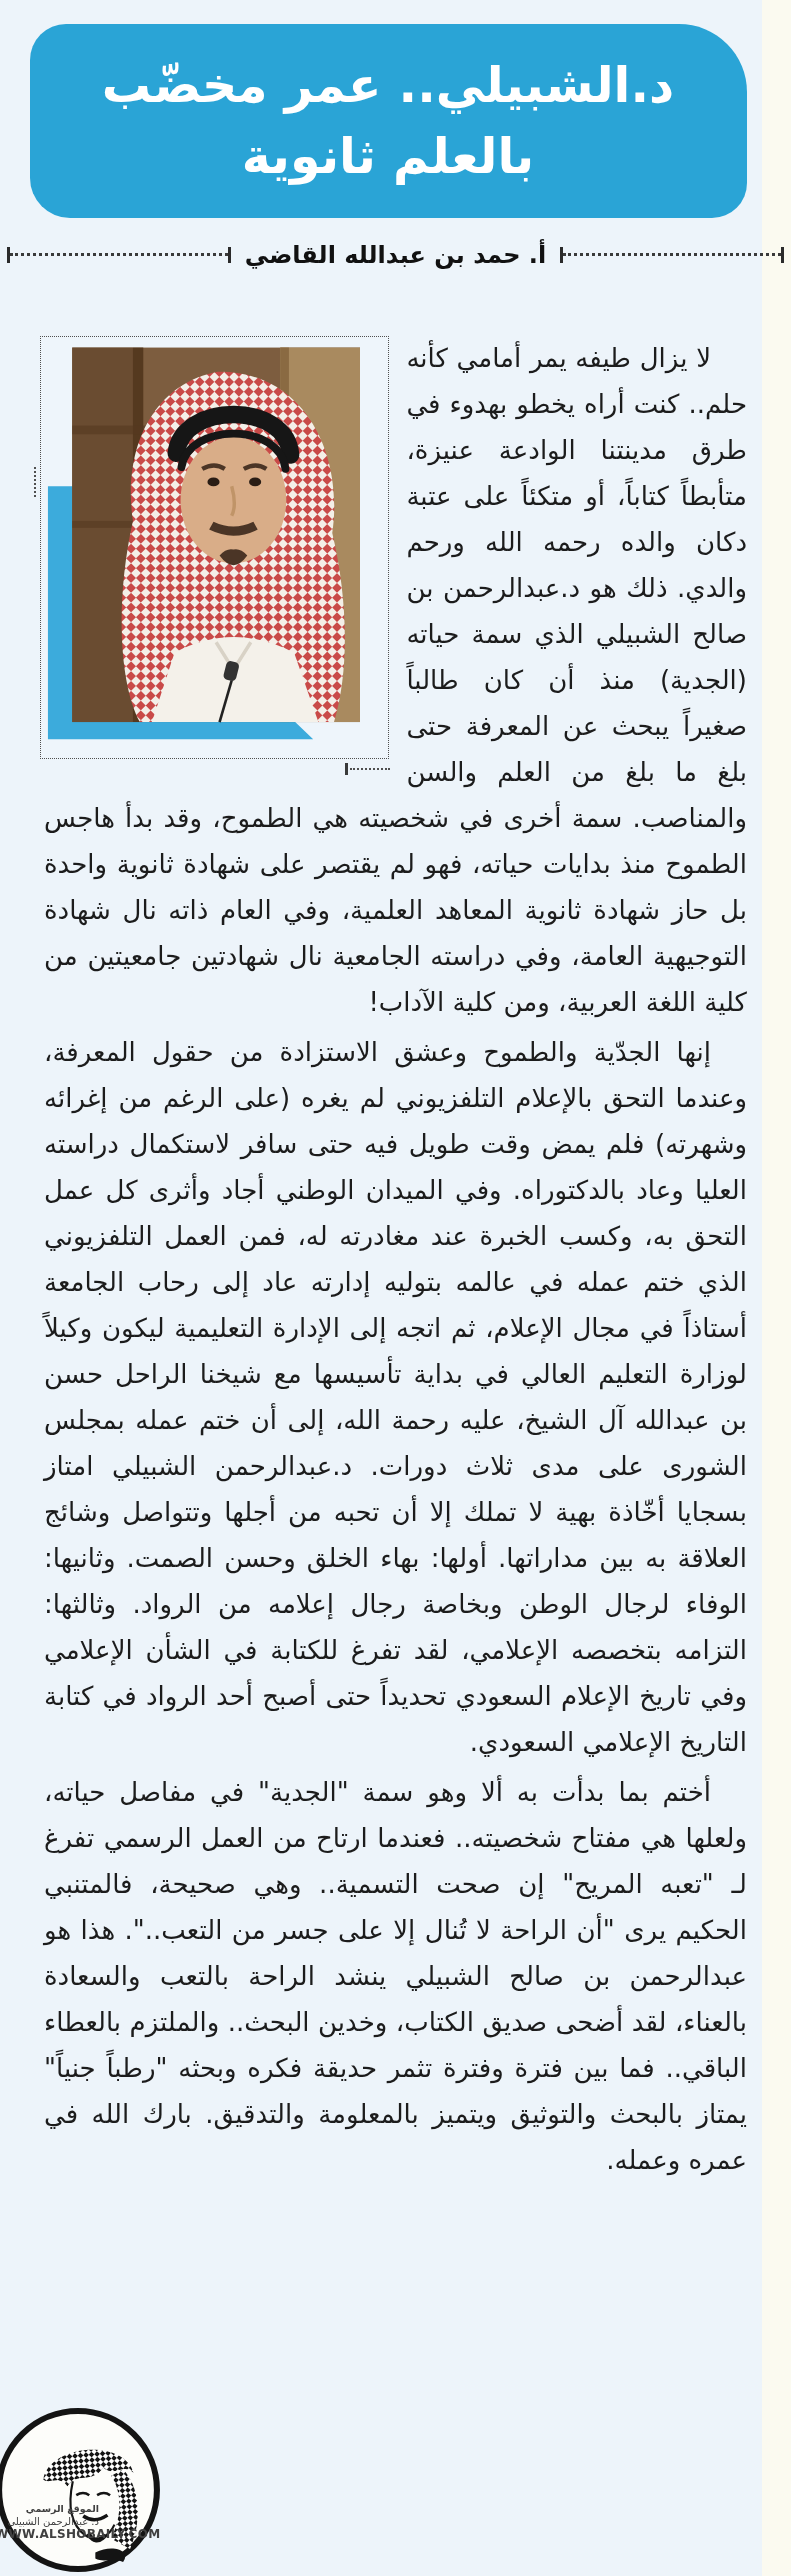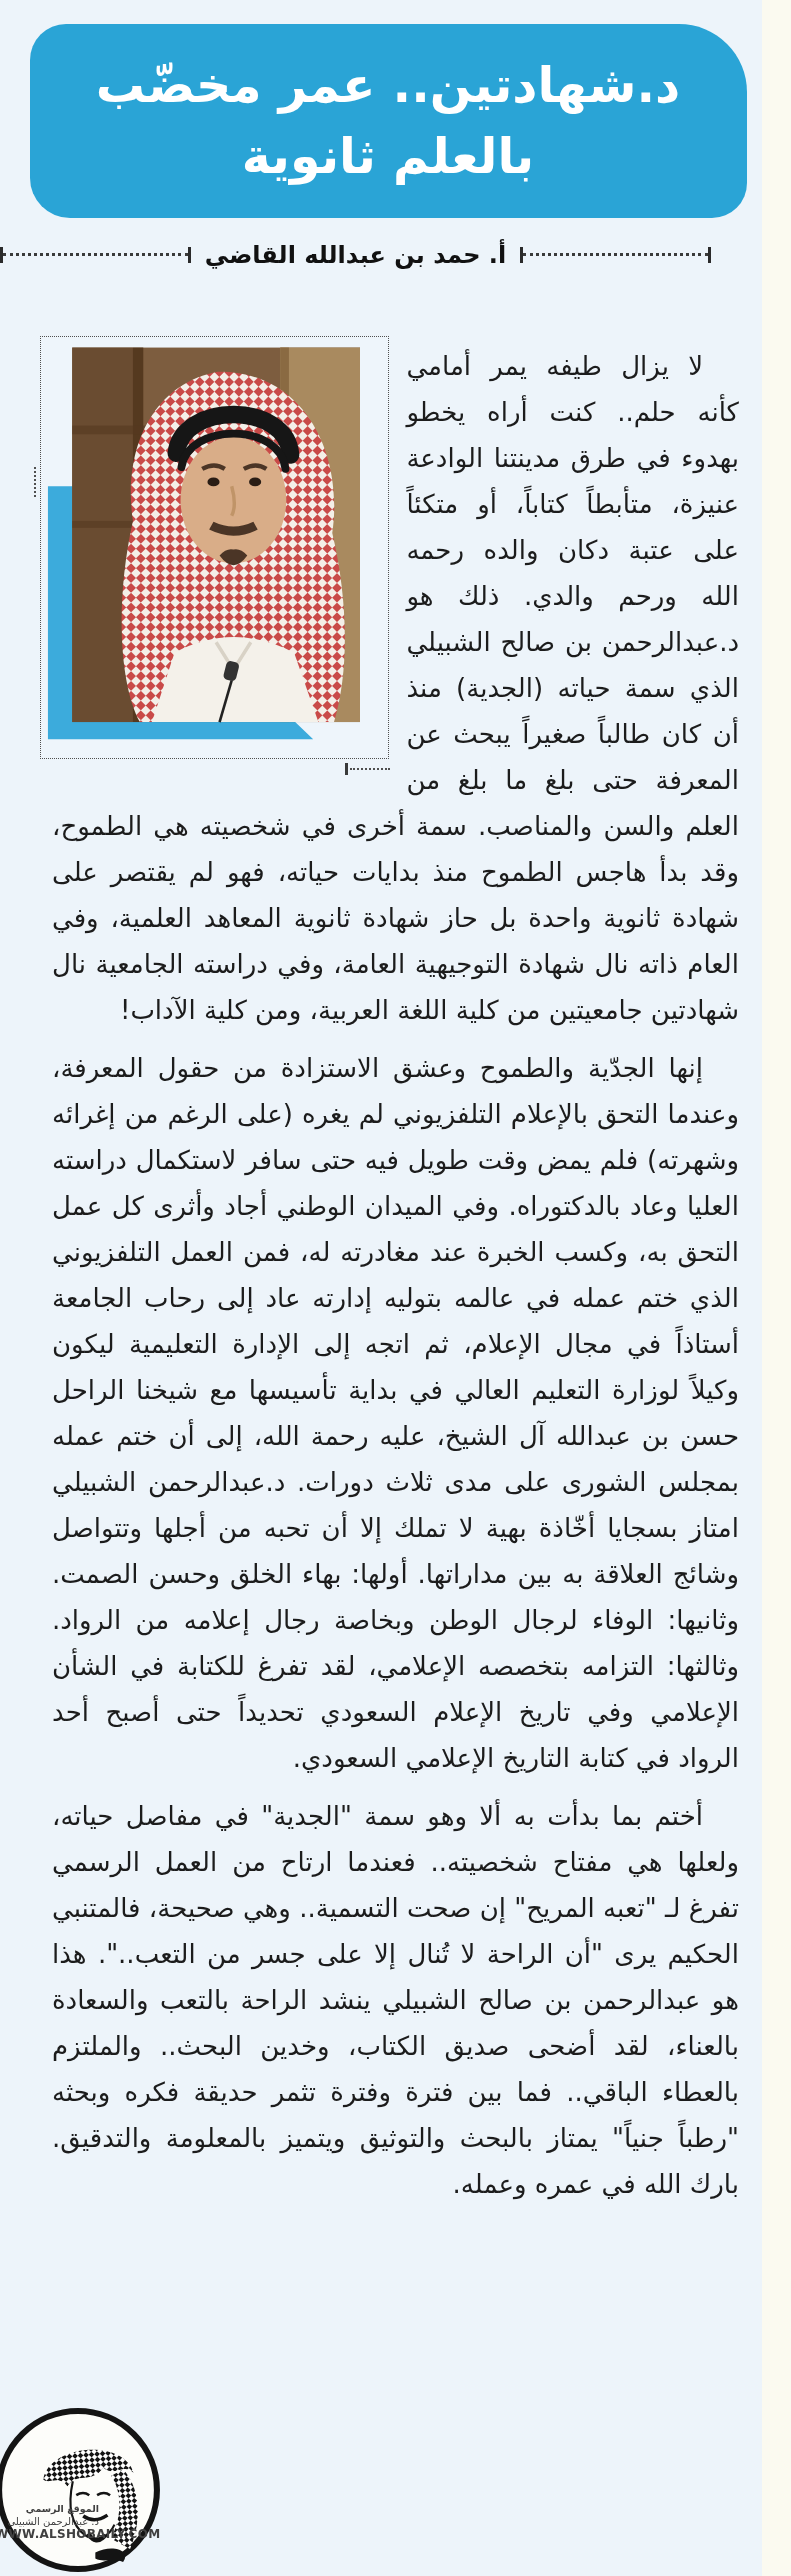--- a/index.html
+++ b/index.html
@@ -19,39 +19,39 @@
     border-radius:36px 68px 35px 40px;
     display:flex;flex-direction:column;justify-content:center;align-items:center;
   }
   .header-box .t1,.header-box .t2{
     color:#ffffff;font-weight:bold;font-size:49px;line-height:71px;
     direction:rtl;white-space:nowrap;
     text-align:center;
   }
   
   .byline-row{
-    position:absolute;left:0;top:236px;width:711px;height:38px;
+    position:absolute;left:0;top:236px;width:791px;height:38px;
     display:flex;align-items:center;justify-content:center;gap:8.7px;
   }
   .byline-rule{
     display:flex;align-items:center;width:224px;height:17.4px;
   }
   .byline-rule .cap{width:2.6px;height:15.6px;background:#2b2b2b;}
   .byline-rule .dots{flex:1;border-top:3.5px dotted #3a3a3a;height:0;margin:0 0.9px;}
   .byline-text{
     direction:rtl;font-size:24px;font-weight:bold;color:#111;
     white-space:nowrap;padding:0 5.2px;
   }
   
   .article{
     position:absolute;top:331px;left:40px;width:711px;
     direction:rtl;text-align:justify;
     font-size:26px;line-height:46px;color:#1c1c1c;
   }
-  .article p{margin:12px;text-indent:36px;}
+  .article p{margin:4px;text-indent:36px;}
   
   .photo-block{
     float:left;width:349px;height:423px;
     margin:5.2px 17.4px 8.7px 0;
     position:relative;
     border:1.7px dotted #4f4f4f;
     box-sizing:border-box;
     background:#eef5fb;
   }
   .photo-block svg{position:absolute;left:0;top:0;}
@@ -77,21 +77,21 @@
   .logo-texts .l1{direction:rtl;font-size:9.5px;font-weight:bold;line-height:13px;}
   .logo-texts .l2{direction:rtl;font-size:10px;line-height:13px;}
   .logo-texts .l3{font-size:12px;font-weight:bold;letter-spacing:0.3px;line-height:12px;}
 </style>
 </head>
 <body>
 
 <div id="content-bg"></div>
 
 <div class="header-box">
-  <div class="t1">د.شهادتين.. عمر مخضّب</div>
+  <div class="t1">د.الشبيلي.. عمر مخضّب</div>
   <div class="t2">بالعلم ثانوية</div>
 </div>
 
 <div class="byline-row">
   <div class="byline-rule">
     <span class="cap"></span>
     <span class="dots"></span>
     <span class="cap"></span>
   </div>
   <div class="byline-text">أ. حمد بن عبدالله القاضي</div>

